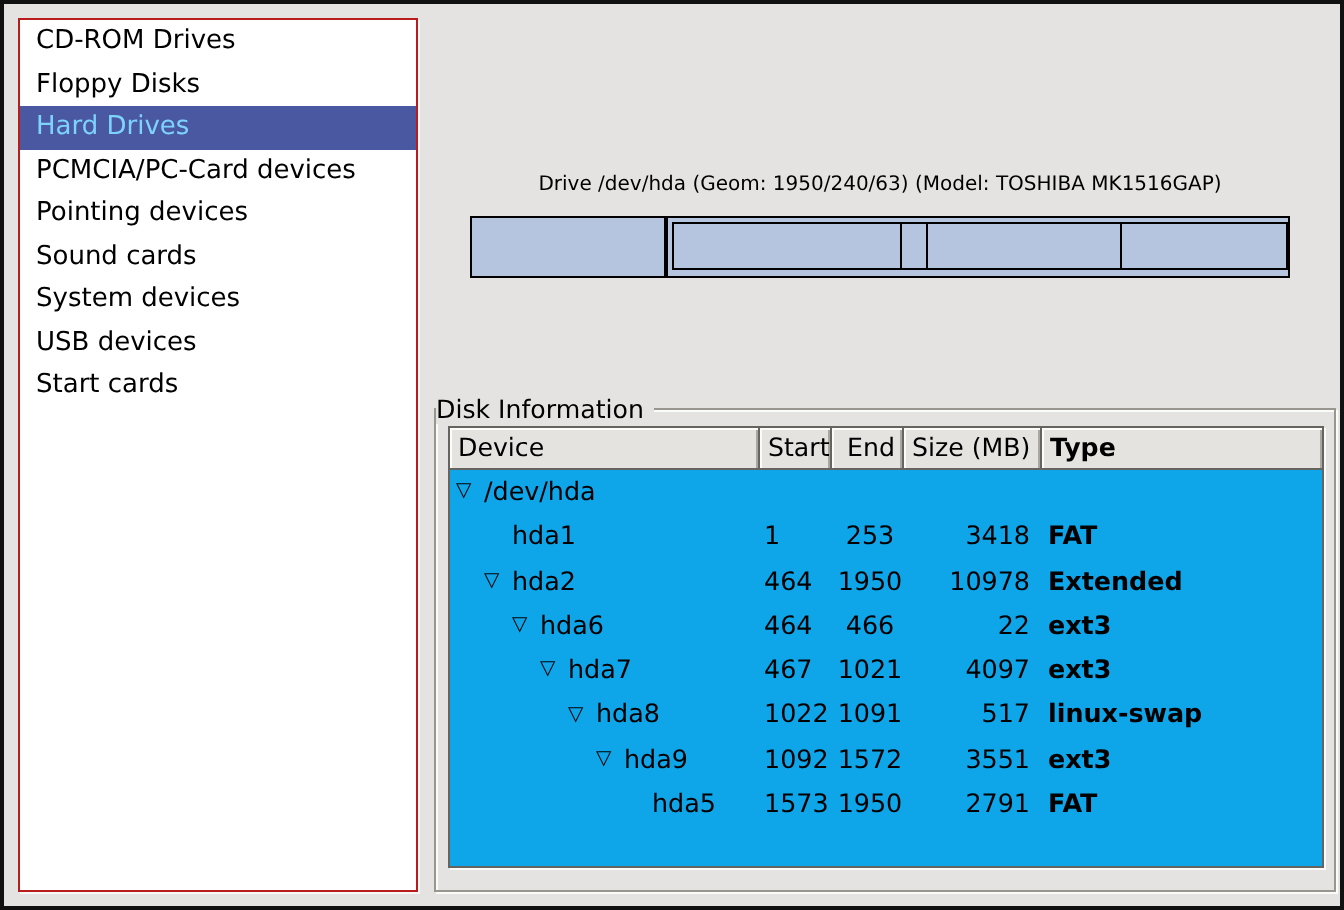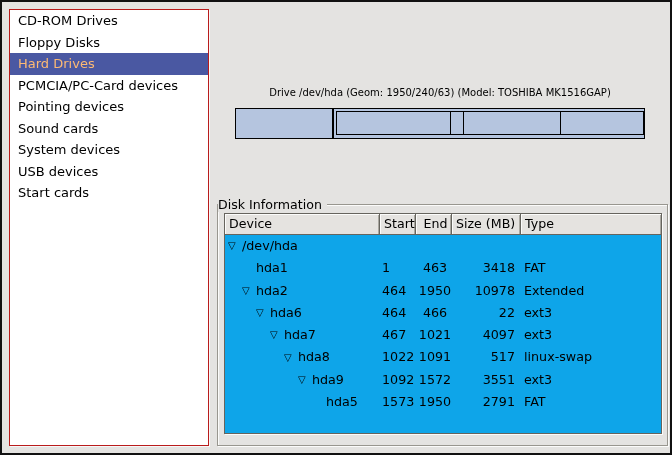--- a/index.html
+++ b/index.html
@@ -18,21 +18,21 @@
     background:#fff;
     border:1px solid #b91c1c;
     box-shadow:1px 1px 0 #f7f7f7;
     overflow:hidden;
   }
   .list-item {
     height:21.5px; line-height:21.5px;
     padding-left:8px;
     white-space:nowrap; cursor:default;
   }
-  .list-item.selected { color:#fdba74; }
+  .list-item.selected { color:#7dd3fc; }
 
   
   .drive-title {
     position:absolute; left:233px; top:85px; width:410px;
     text-align:center; white-space:nowrap; font-size:10px;
   }
   .drive-bar {
     position:absolute; left:233px; top:106px; width:410px; height:31px;
     border:1px solid #000;
   }
@@ -79,21 +79,21 @@
   }
   .th:last-child { border-right:none; }
   .tbody { }
   .tr { display:flex; height:22.3px; line-height:22.3px; cursor:default; }
   .td { white-space:nowrap; overflow:hidden; font-size:12.7px; }
 
   .col-device { width:155px; }
   .col-start  { width:36px;  }
   .col-end    { width:36px;text-align:center;  }
   .col-size   { width:69px;  }
-  .col-type   { flex:1; }
+  .col-type   { flex:1;font-weight:bold; }
 
   .td.col-device { padding-left:3px; display:flex; align-items:center; }
   .td.col-start, .td.col-end { padding-left:2px; }
   .td.col-size { text-align:right; padding-right:6px; }
   .td.col-type { padding-left:3px; }
 
   .expander {
     display:inline-block; width:14px;
     font-size:10px; line-height:10px;
     flex:0 0 14px; text-align:left;
@@ -151,21 +151,21 @@
             <div class="td col-size"></div>
             <div class="td col-type"></div>
           </div>
           <div class="tr">
             <div class="td col-device">
               <span class="indent" style="width: 14px;"></span>
               <span class="expander"></span>
               <span>hda1</span>
             </div>
             <div class="td col-start">1</div>
-            <div class="td col-end">463</div>
+            <div class="td col-end">253</div>
             <div class="td col-size">3418</div>
             <div class="td col-type">FAT</div>
           </div>
           <div class="tr">
             <div class="td col-device">
               <span class="indent" style="width: 14px;"></span>
               <span class="expander">▽</span>
               <span>hda2</span>
             </div>
             <div class="td col-start">464</div>

